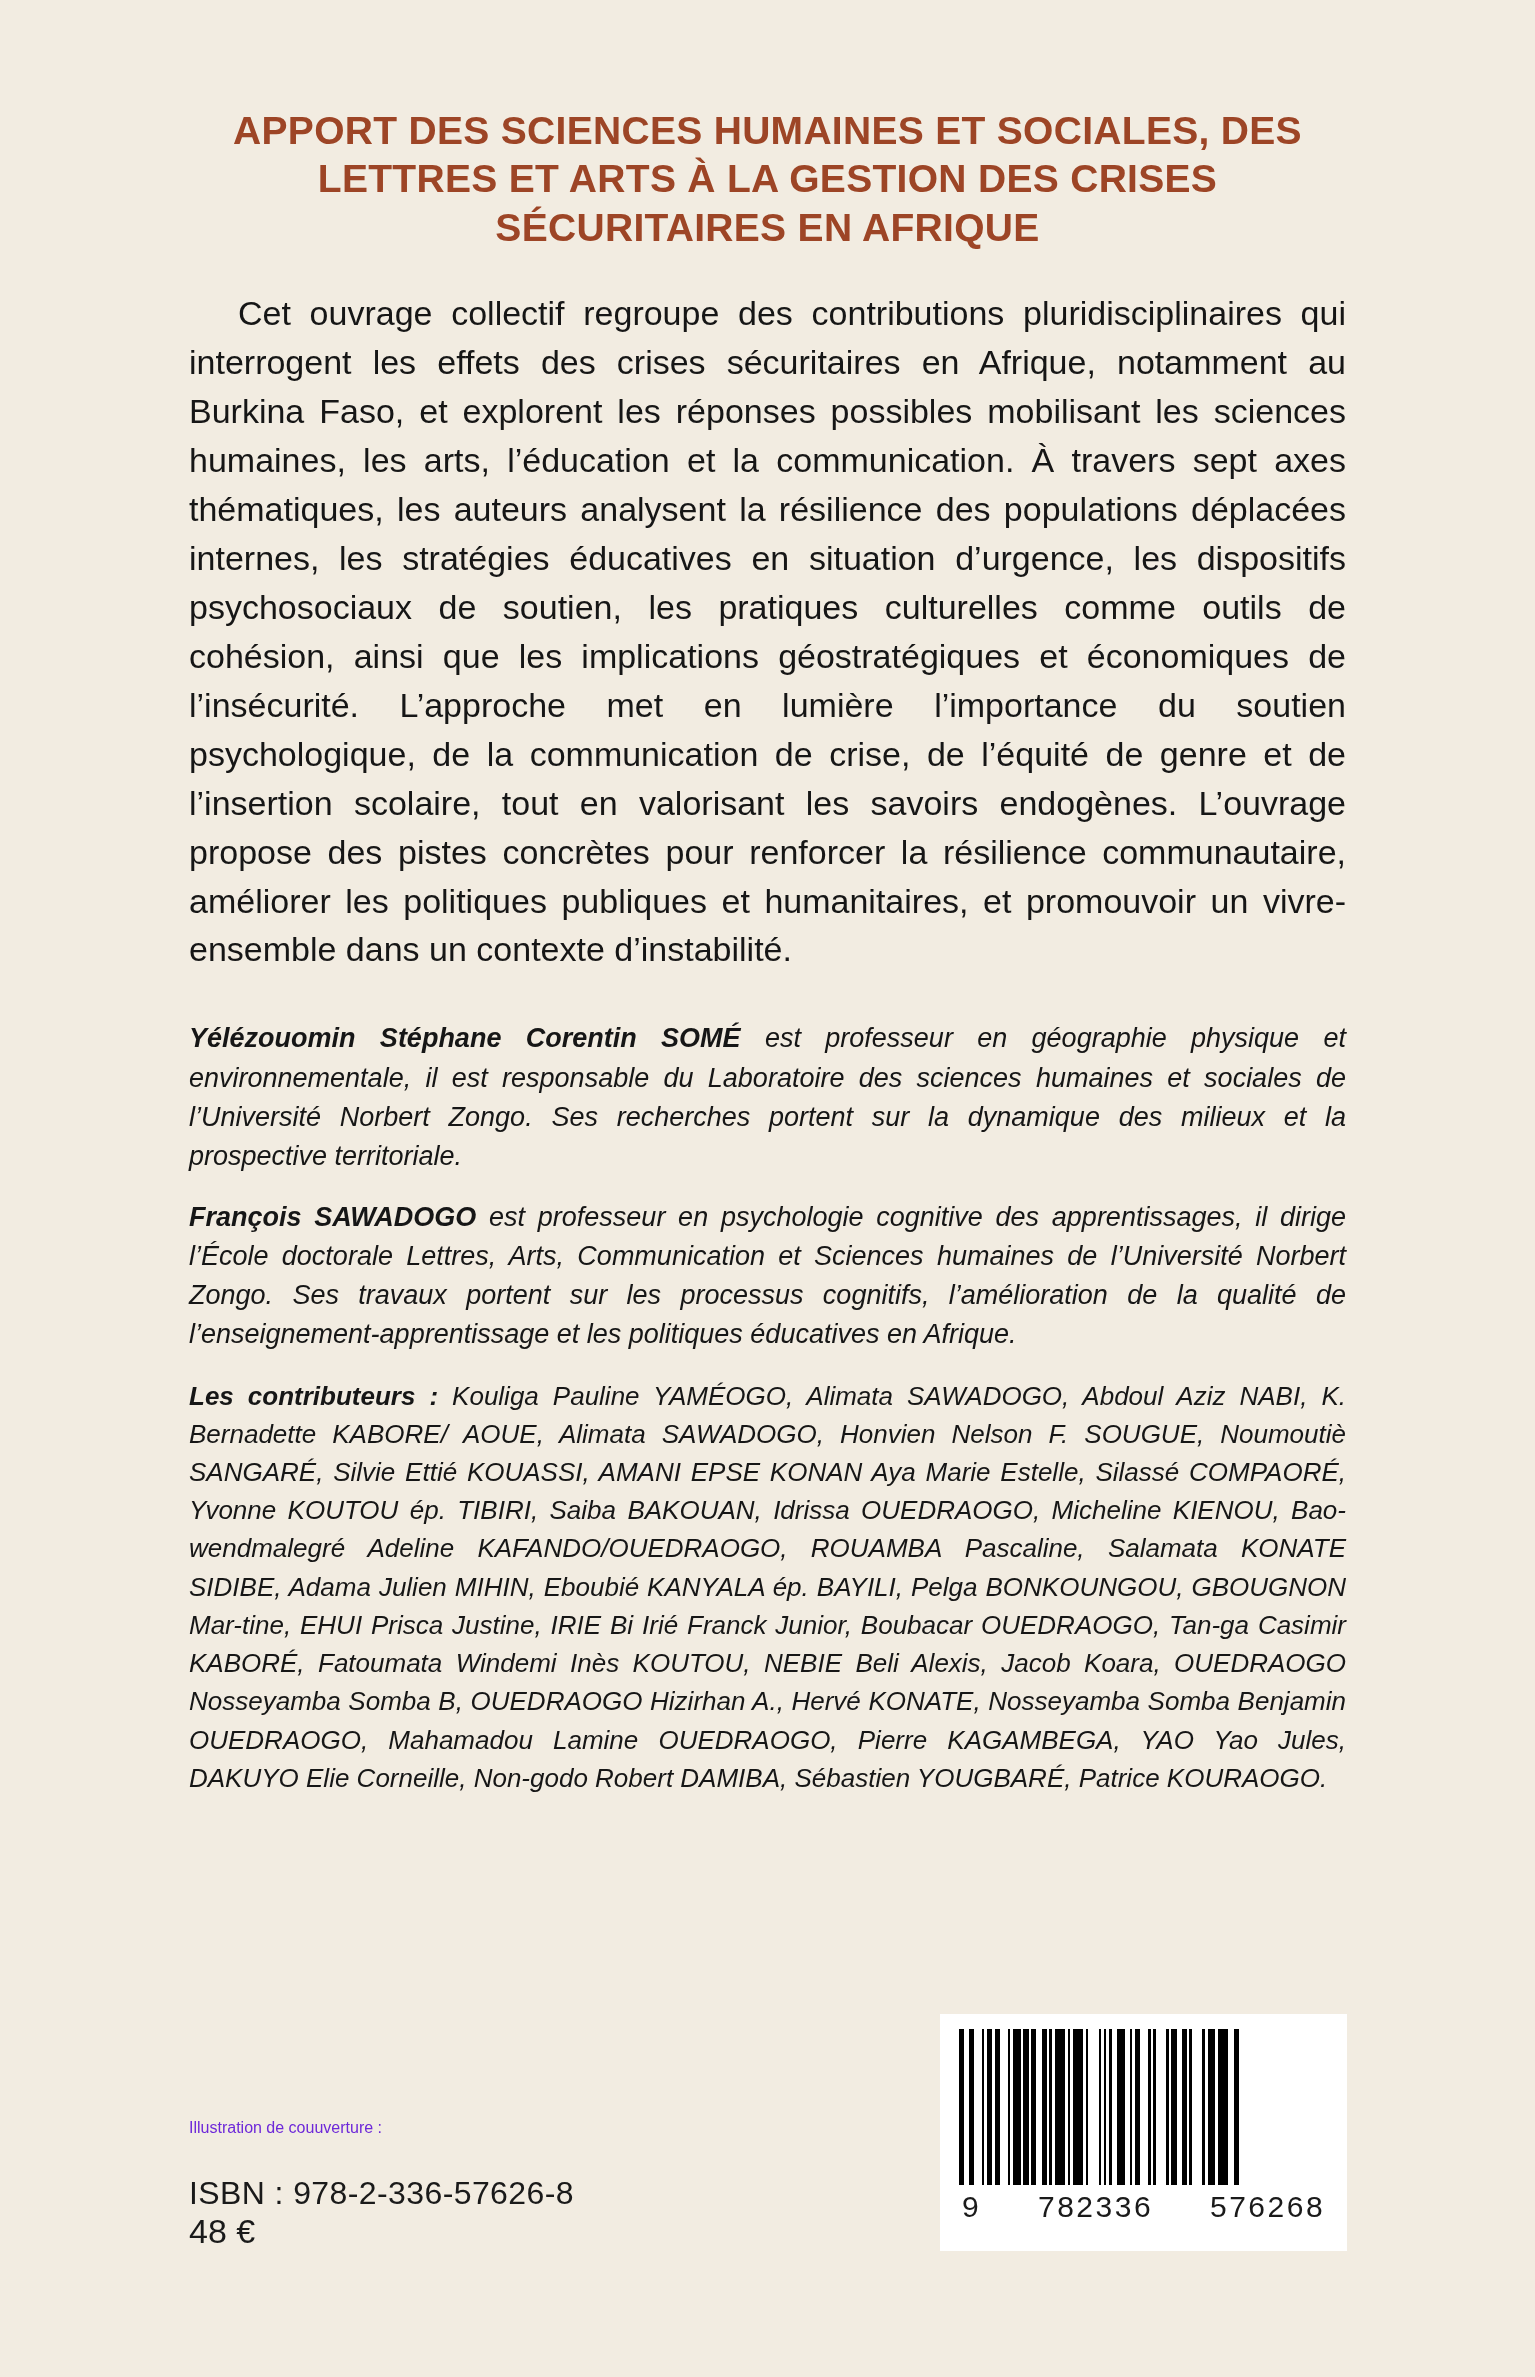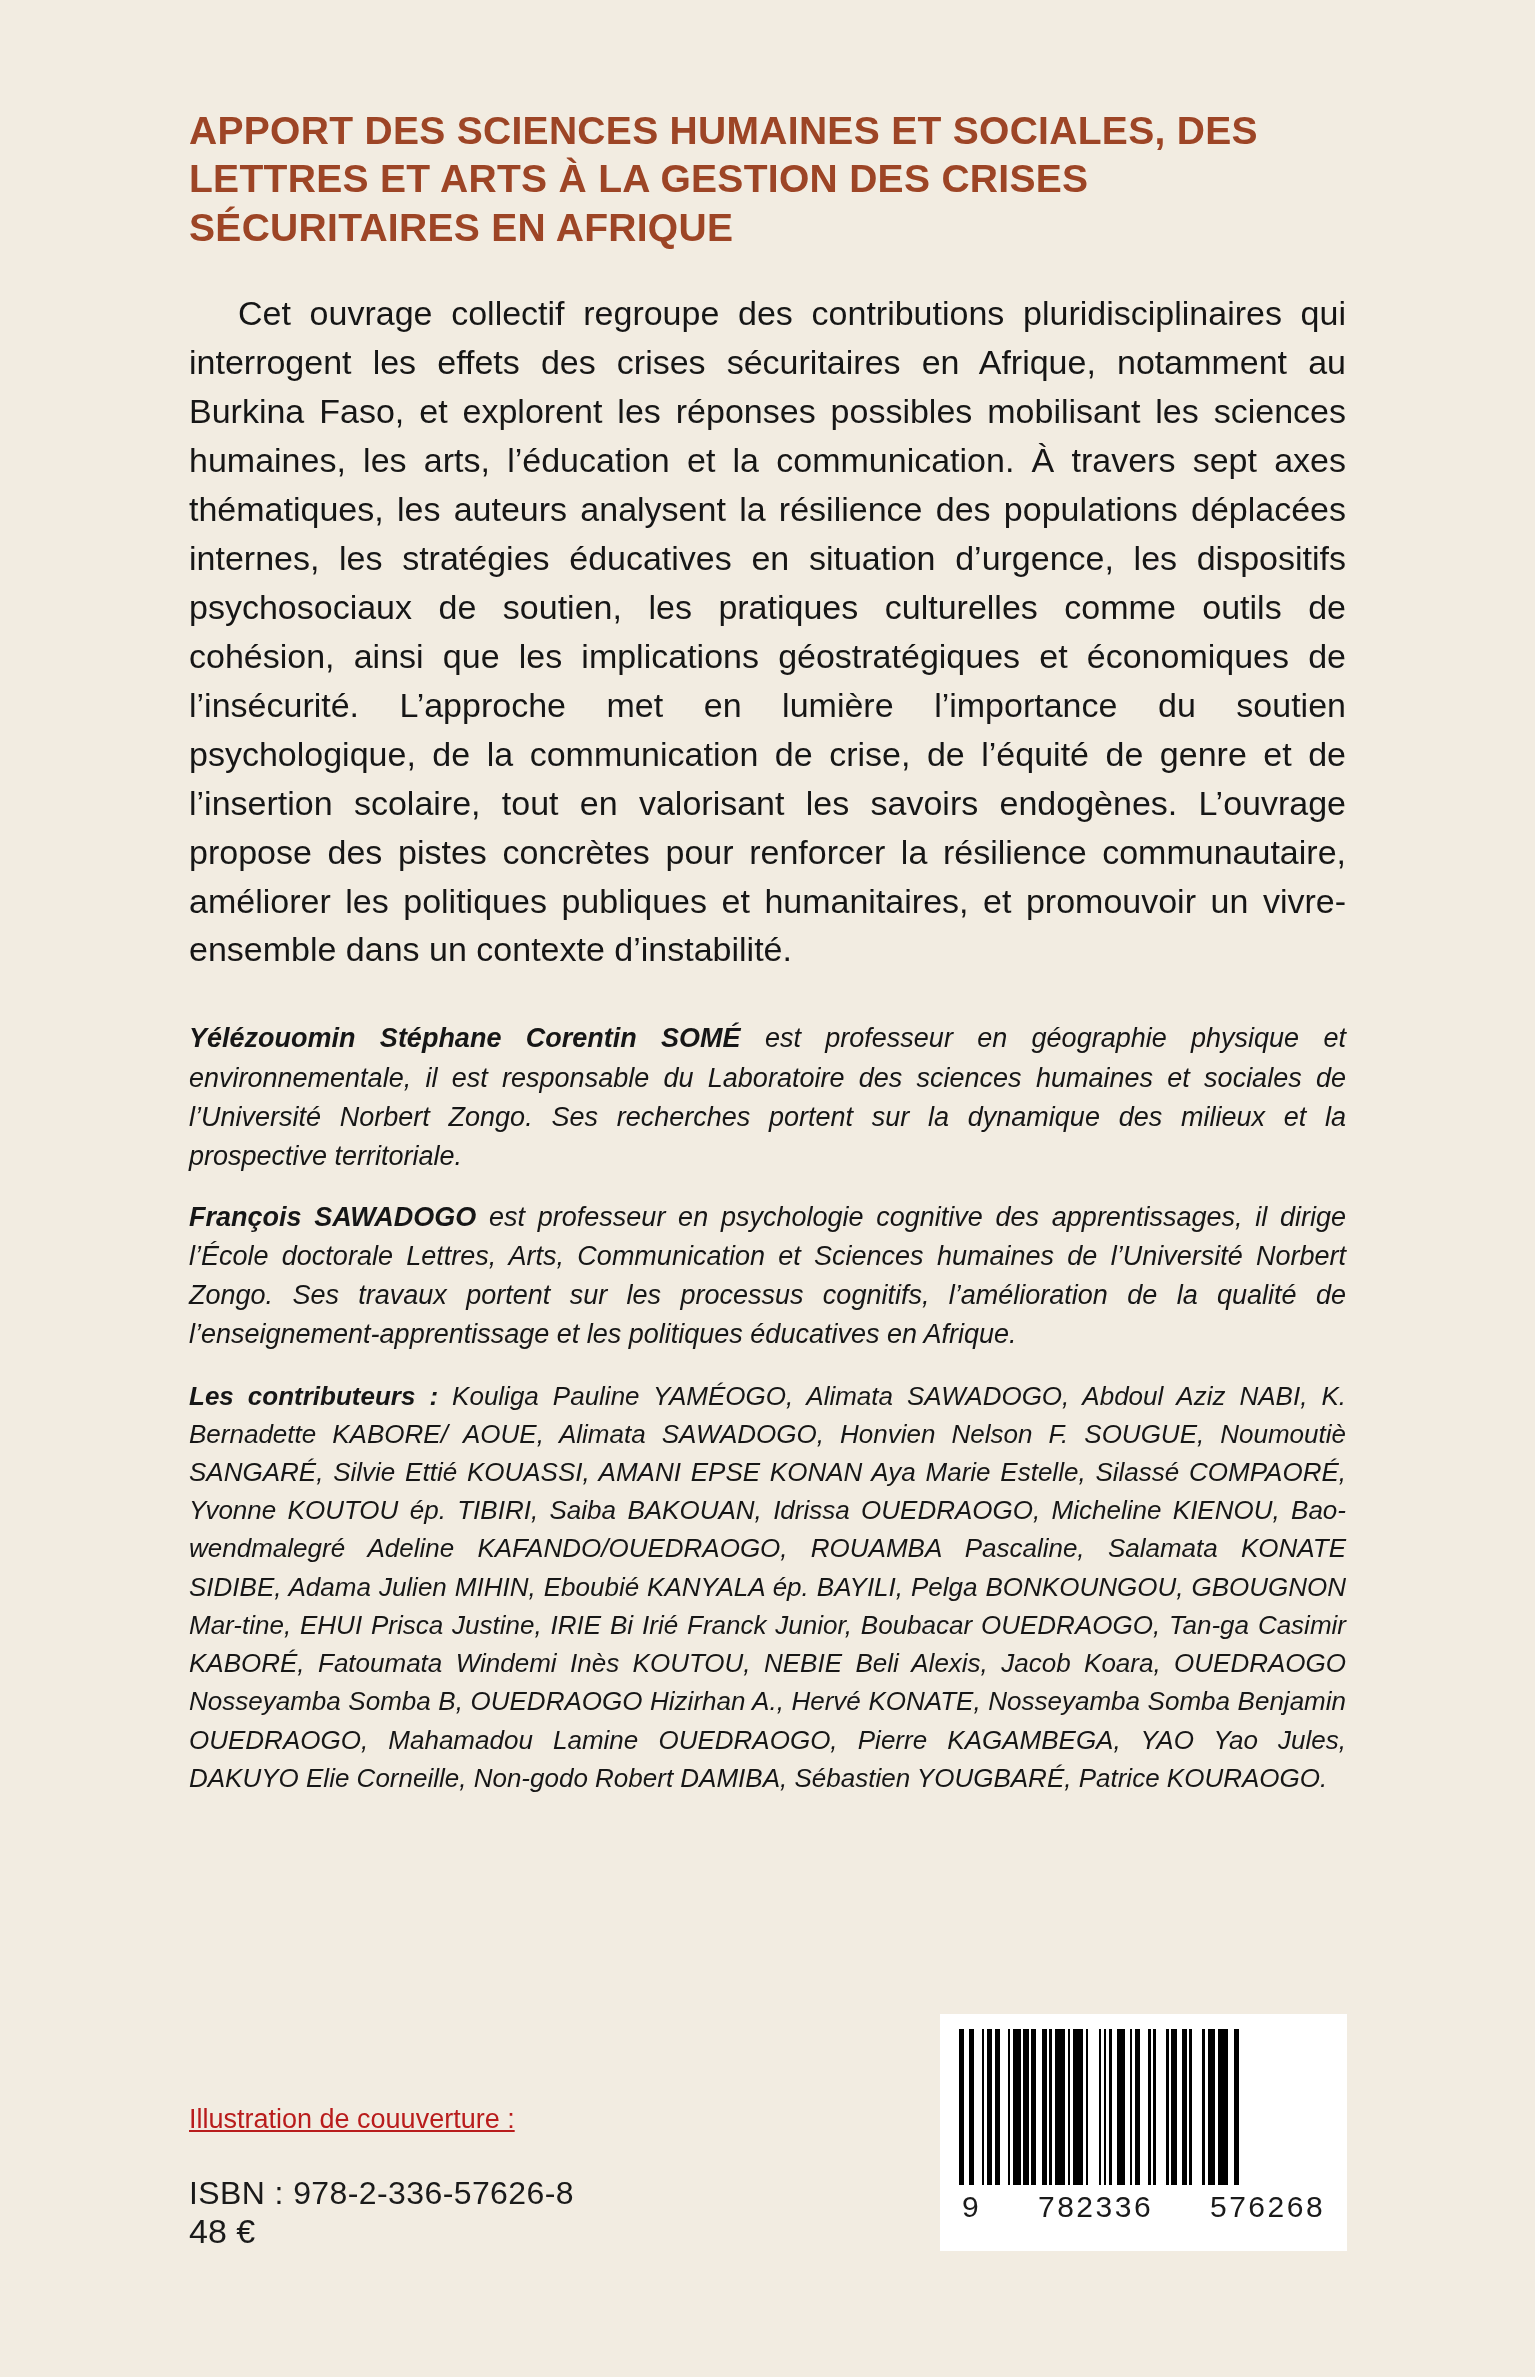--- a/index.html
+++ b/index.html
@@ -20,21 +20,21 @@
     height: 2377px;
     box-sizing: border-box;
     padding: 0 189px;
   }
   .title {
     color: #9d4526;
     font-weight: bold;
     font-size: 39px;
     line-height: 1.24;
     letter-spacing: 0.3px;
-    text-align: left;
+    text-align: center;
     margin: 0;
     padding-top: 107px;
     text-transform: uppercase;
   }
   .blurb {
     margin: 0;
     padding-top: 37px;
     font-size: 34px;
     line-height: 1.44;
     text-align: justify;
@@ -68,24 +68,23 @@
   .contributors b {
     font-weight: bold;
   }
   .footer {
     position: absolute;
     left: 189px;
     bottom: 126px;
     width: 1158px;
   }
   .credit {
-    font-size: 27px;
+    font-size: 16px;
     line-height: 1.4;
-    color: #b91c1c;
-    text-decoration: underline;
+    color: #6d28d9;
   }
   .isbn {
     font-size: 32px;
     margin-top: 36px;
     color: #1a1a1a;
     letter-spacing: 0.4px;
   }
   .price {
     font-size: 34px;
     color: #1a1a1a;

